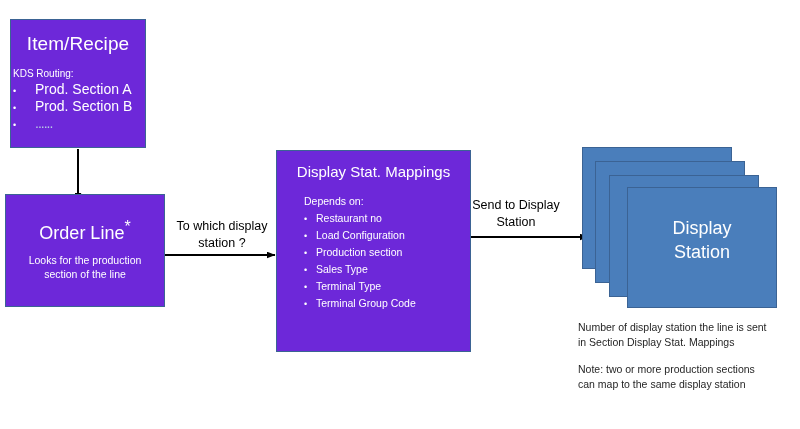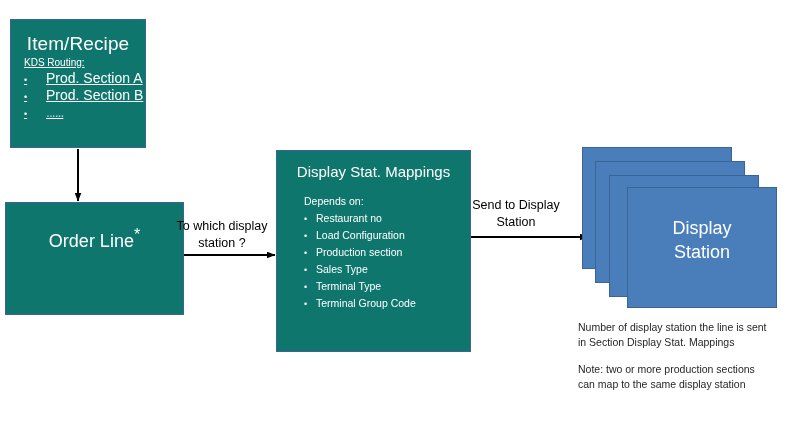--- a/index.html
+++ b/index.html
@@ -16,60 +16,60 @@
     color: #000000;
   }
   #canvas {
     position: absolute;
     left: 0; top: 0;
     width: 800px;
     height: 429px;
   }
   .box {
     position: absolute;
-    background: #0f766e;
+    background: #6d28d9;
     border: 1px solid #3b6394;
     box-sizing: border-box;
     color: #ffffff;
   }
   
   #box-item-recipe {
     left: 10px; top: 19px;
     width: 136px; height: 129px;
   }
   #box-item-recipe .title {
     font-size: 19px;
     text-align: center;
     margin-top: 13px;
     letter-spacing: 0.1px;
   }
   #box-item-recipe .body {
-    padding-left: 13px;
+    margin-top: 11px;
+    padding-left: 2px;
     font-size: 10px;
     line-height: 15px;
-    text-decoration: underline;
   }
   #box-item-recipe .body .lead { margin-bottom: 1px; }
   .bullet-row {
     display: flex;
     align-items: baseline;
   }
   .bullet-row .dot {
     width: 22px;
     flex: 0 0 22px;
     font-size: 9px;
     line-height: 15px;
   }
   .bullet-row .txt { font-size: 14px; }
   .dots-faint { color: #b9cce3; letter-spacing: -1px; font-size: 10px; }
 
   
   #box-order-line {
-    left: 5px; top: 202px;
-    width: 179px; height: 113px;
+    left: 5px; top: 194px;
+    width: 160px; height: 113px;
   }
   #box-order-line .title {
     font-size: 18px;
     text-align: center;
     margin-top: 28px;
   }
   #box-order-line .title .star {
     font-size: 16px;
     vertical-align: super;
     line-height: 0;
@@ -186,20 +186,24 @@
       <span class="dot">•</span>
       <span class="txt dots-faint">......</span>
     </div>
   </div>
 </div>
 
 <div class="box" id="box-order-line">
   <div class="title">
     <span>Order Line</span><span class="star">*</span>
   </div>
+  <div class="sub">
+    <div>Looks  for the production</div>
+    <div>section of the line</div>
+  </div>
 </div>
 
 <div class="box" id="box-mapping">
   <div class="title">
     <div>Display Stat. Mappings</div>
   </div>
   <div class="body">
     <div class="lead">Depends on:</div>
     <div class="bullet-row">
       <span class="dot">•</span>

